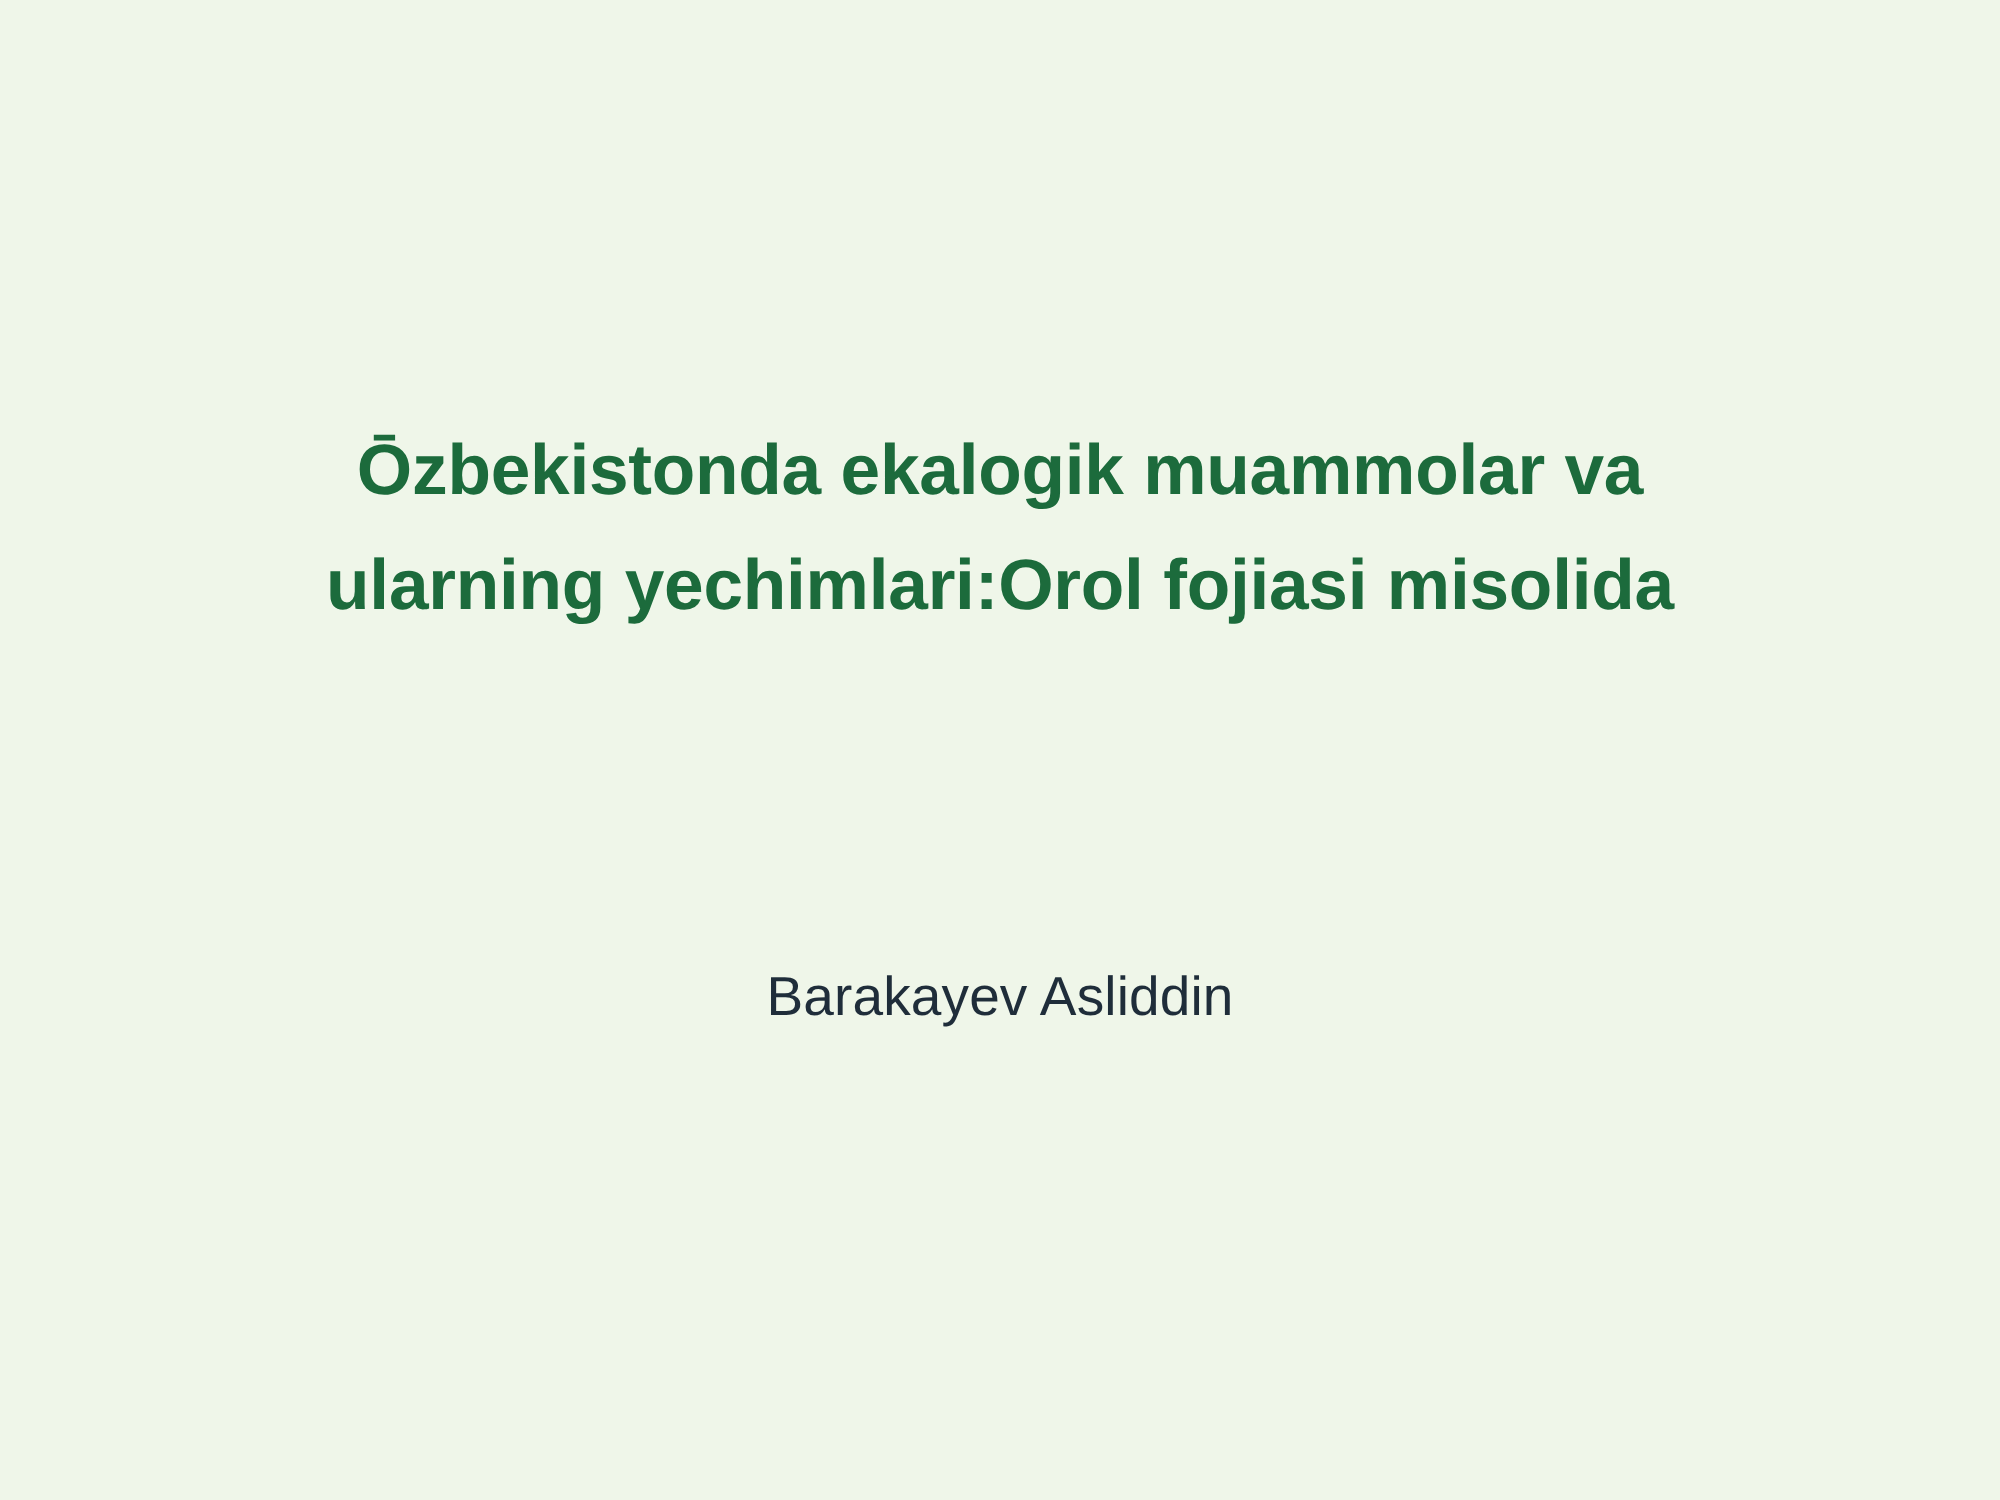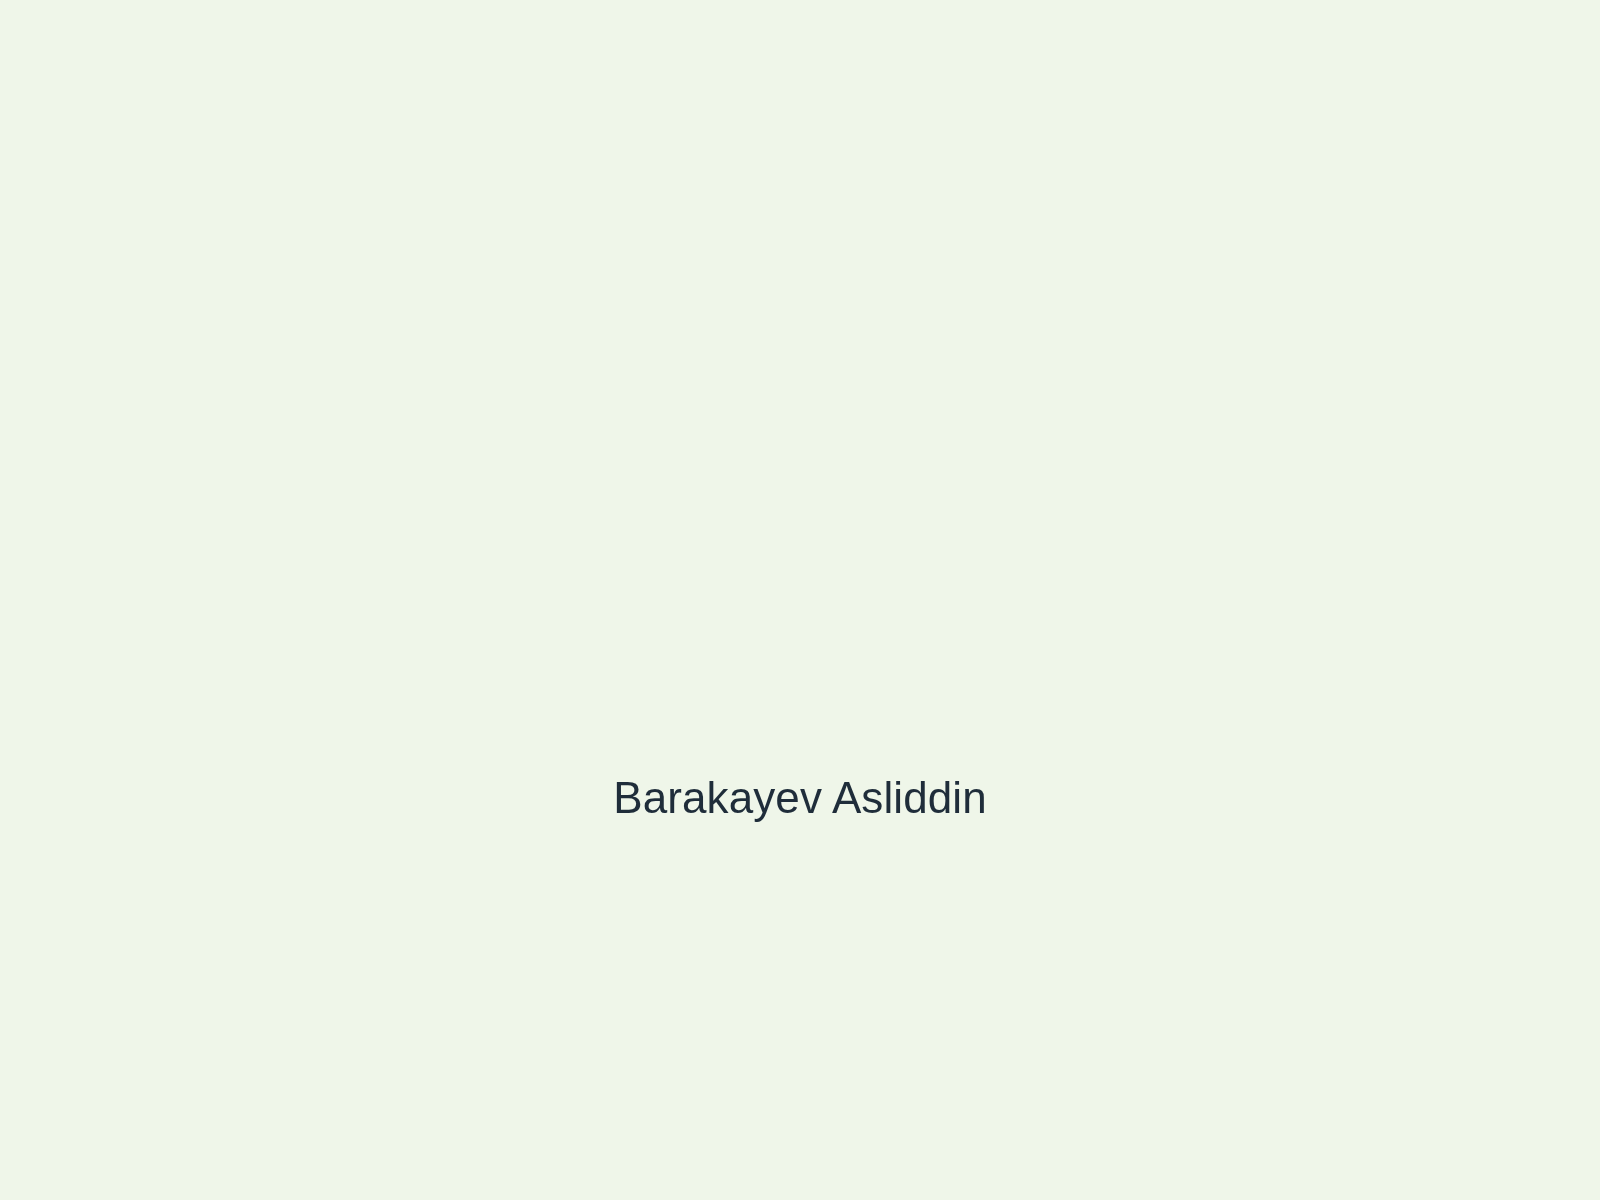--- a/index.html
+++ b/index.html
@@ -67,18 +67,22 @@
     letter-spacing: 0.1px;
     color: #1f2d3a;
     white-space: nowrap;
   }
 </style>
 </head>
 <body>
 
 <div class="slide" style="background: rgb(239, 246, 233);">
 
+  <div class="title-block">
+    <span class="title-line" style="color: rgb(28, 107, 60);">Ōzbekistonda ekalogik muammolar va</span>
+    <span class="title-line" style="color: rgb(28, 107, 60);">ularning yechimlari:Orol fojiasi misolida</span>
+  </div>
 
   <div class="author-block">
     <span class="author-line" style="color: rgb(31, 45, 58);">Barakayev Asliddin</span>
   </div>
 
 </div>
 
 </body></html>

